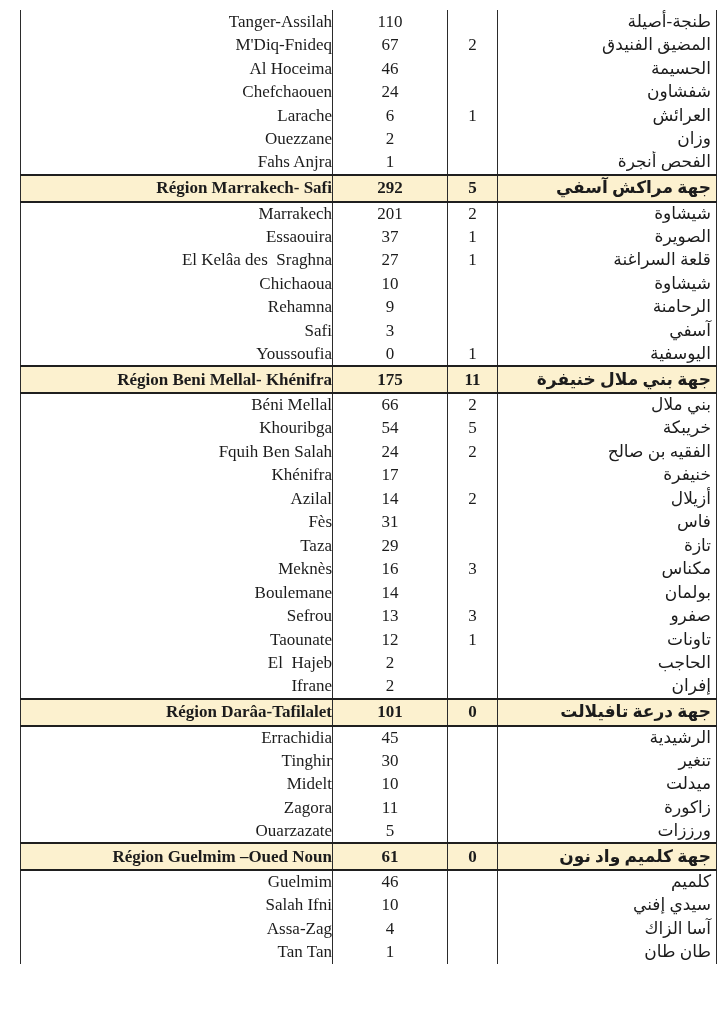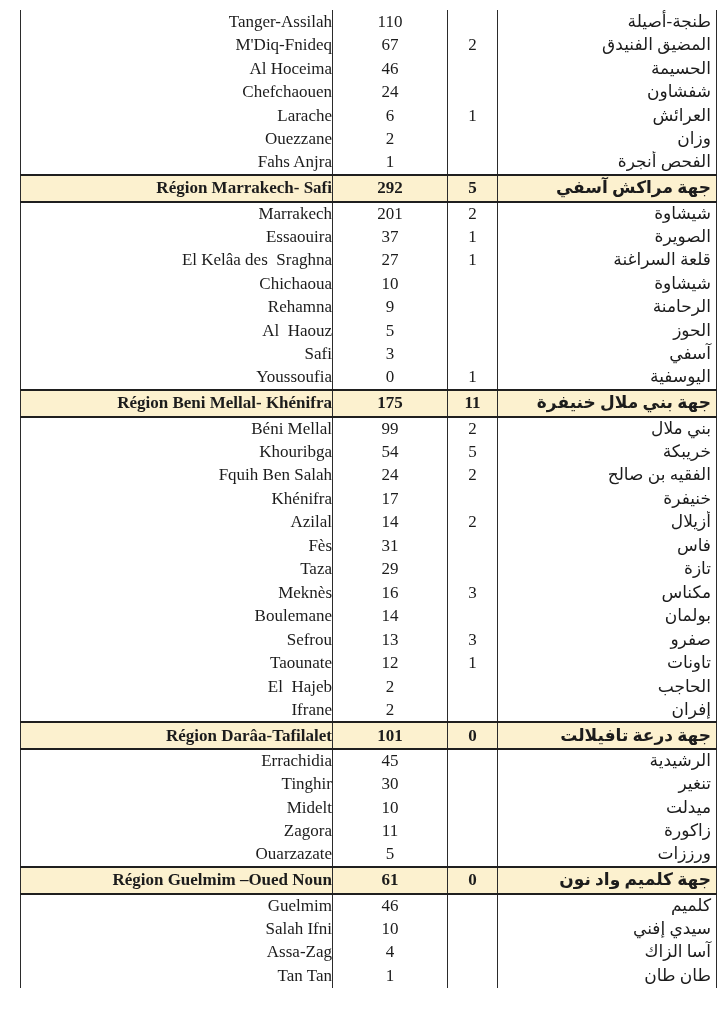--- a/index.html
+++ b/index.html
@@ -147,46 +147,40 @@
           <td class="deaths"></td>
           <td class="ar">شيشاوة</td>
         </tr>
         <tr class="city">
           <td class="fr">Rehamna</td>
           <td class="cases">9</td>
           <td class="deaths"></td>
           <td class="ar">الرحامنة</td>
         </tr>
         <tr class="city">
-          <td class="fr">Al  Haouz</td>
-          <td class="cases">5</td>
-          <td class="deaths"></td>
-          <td class="ar">الحوز</td>
-        </tr>
-        <tr class="city">
           <td class="fr">Safi</td>
           <td class="cases">3</td>
           <td class="deaths"></td>
           <td class="ar">آسفي</td>
         </tr>
         <tr class="city">
           <td class="fr">Youssoufia</td>
           <td class="cases">0</td>
           <td class="deaths">1</td>
           <td class="ar">اليوسفية</td>
         </tr>
         <tr class="region">
           <td class="fr">Région Beni Mellal- Khénifra</td>
           <td class="cases">175</td>
           <td class="deaths">11</td>
           <td class="ar">جهة بني ملال خنيفرة</td>
         </tr>
         <tr class="city">
           <td class="fr">Béni Mellal</td>
-          <td class="cases">99</td>
+          <td class="cases">66</td>
           <td class="deaths">2</td>
           <td class="ar">بني ملال</td>
         </tr>
         <tr class="city">
           <td class="fr">Khouribga</td>
           <td class="cases">54</td>
           <td class="deaths">5</td>
           <td class="ar">خريبكة</td>
         </tr>
         <tr class="city">

